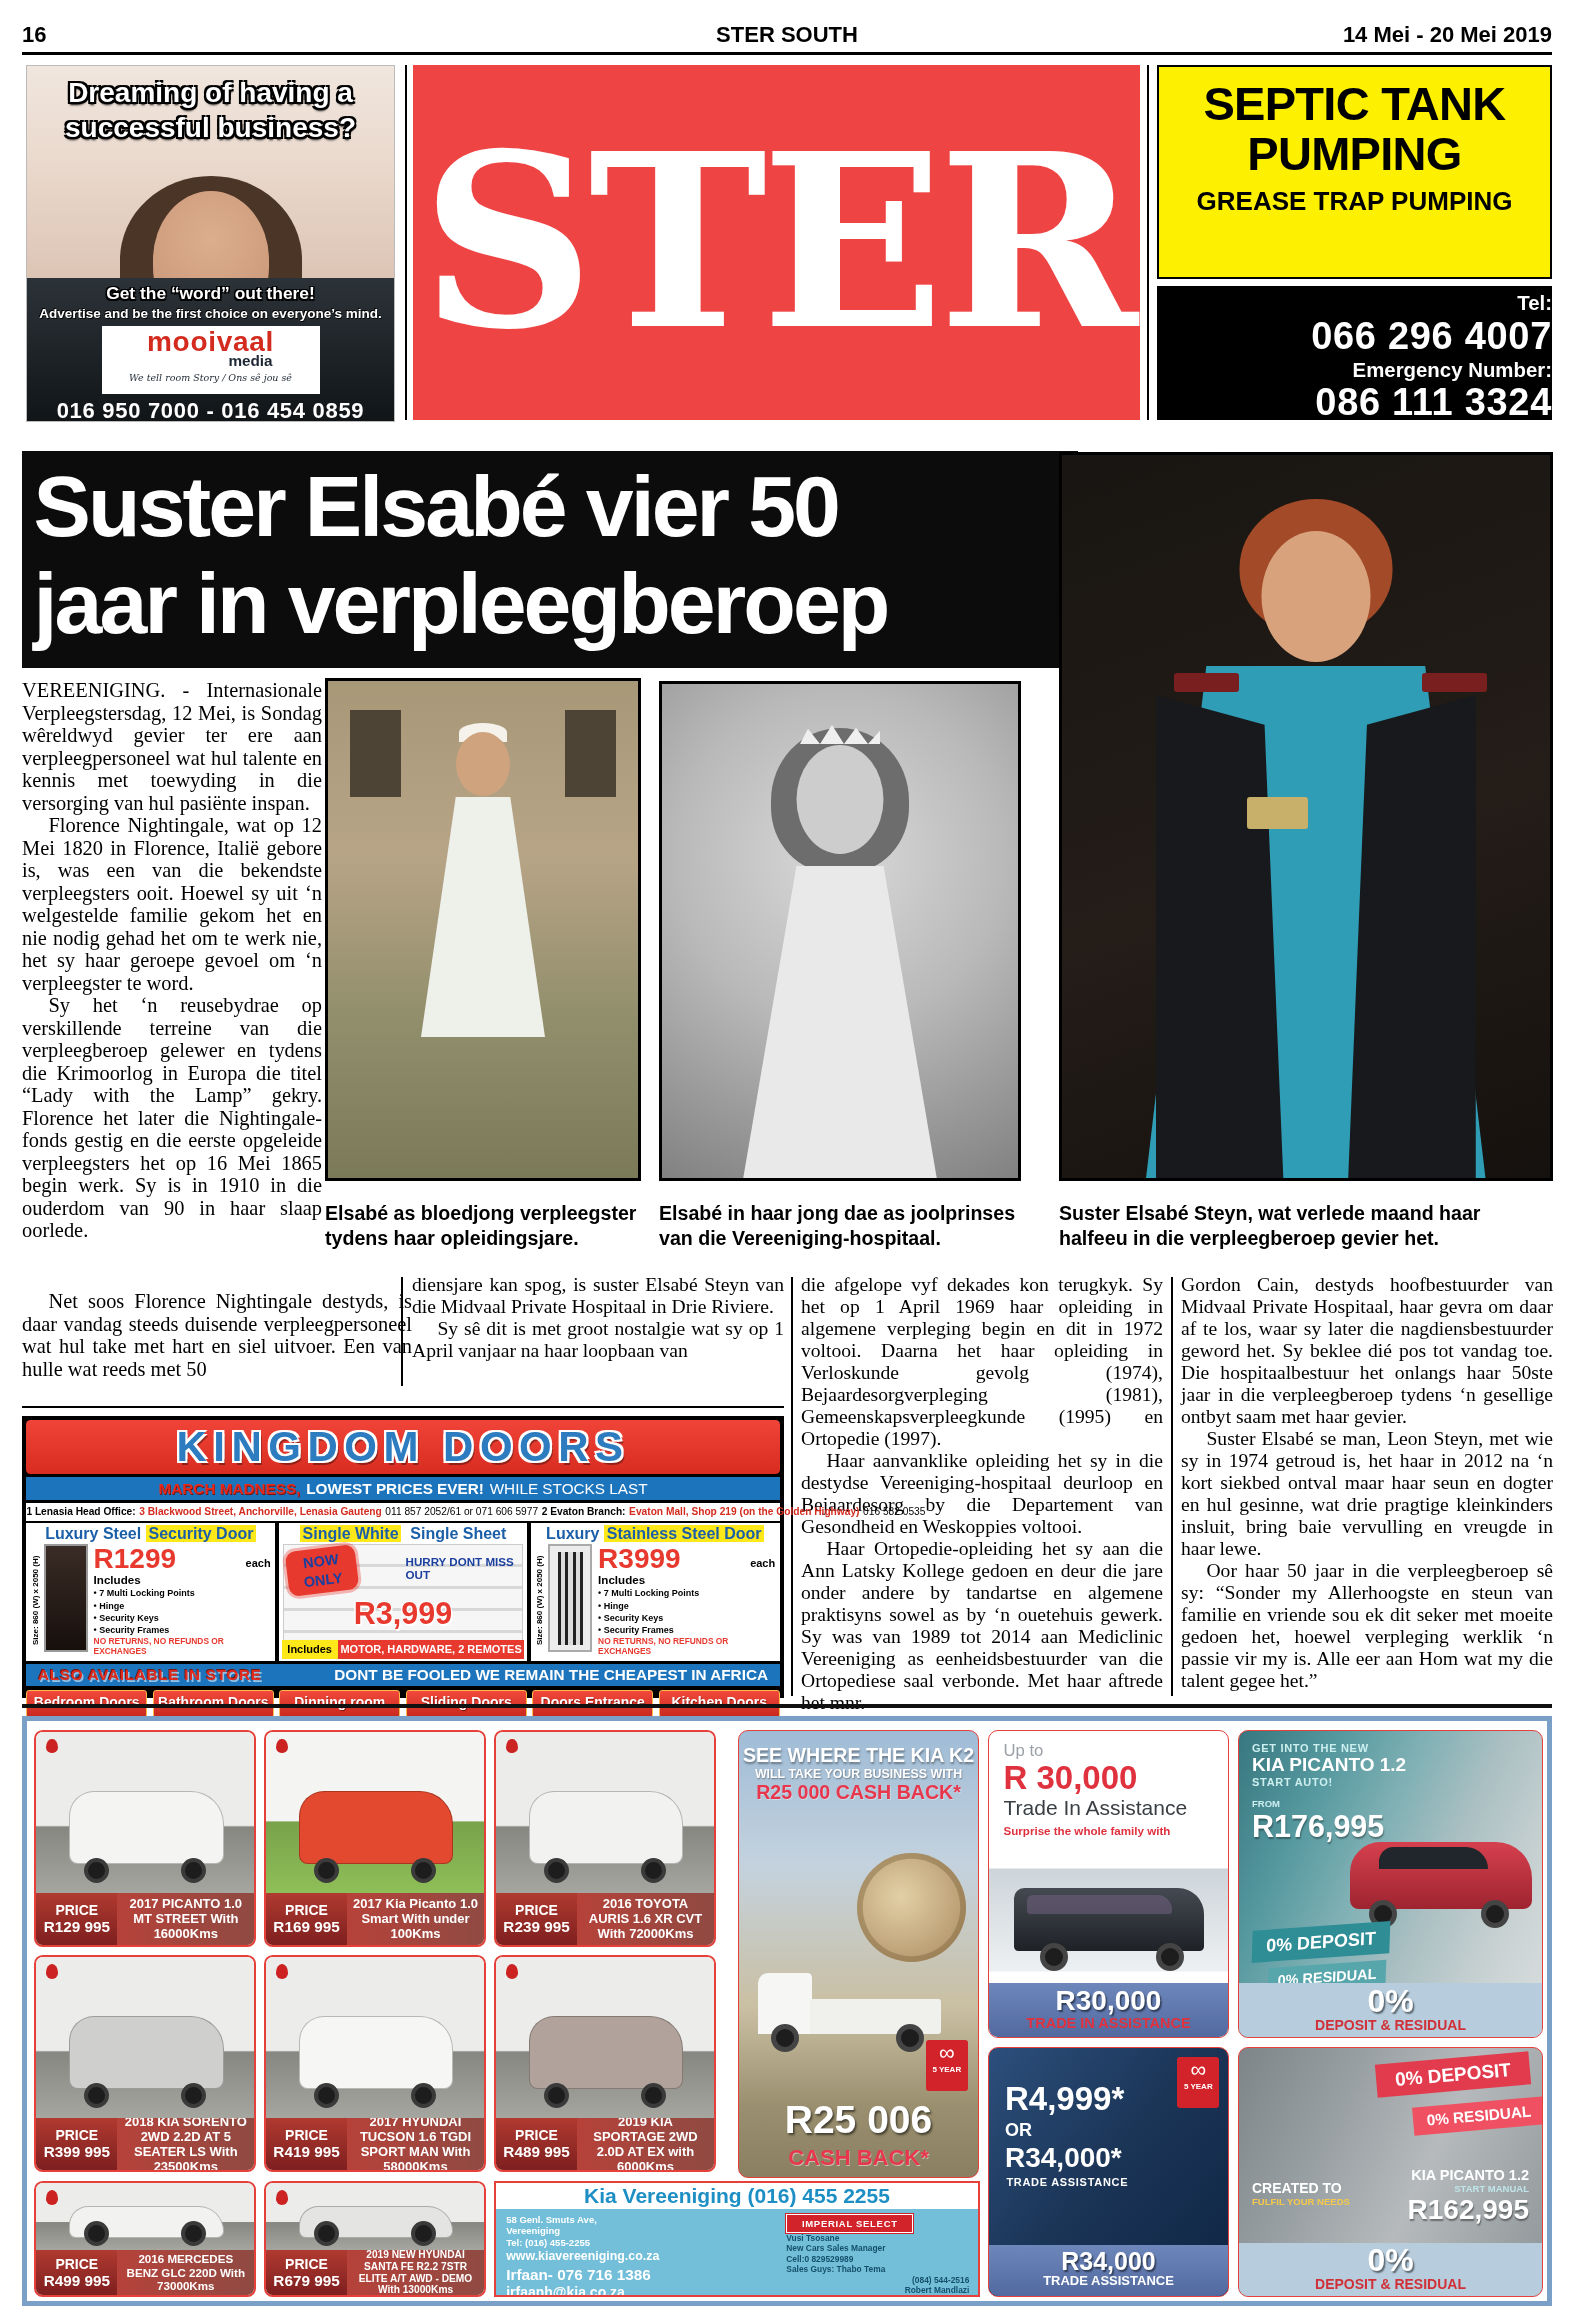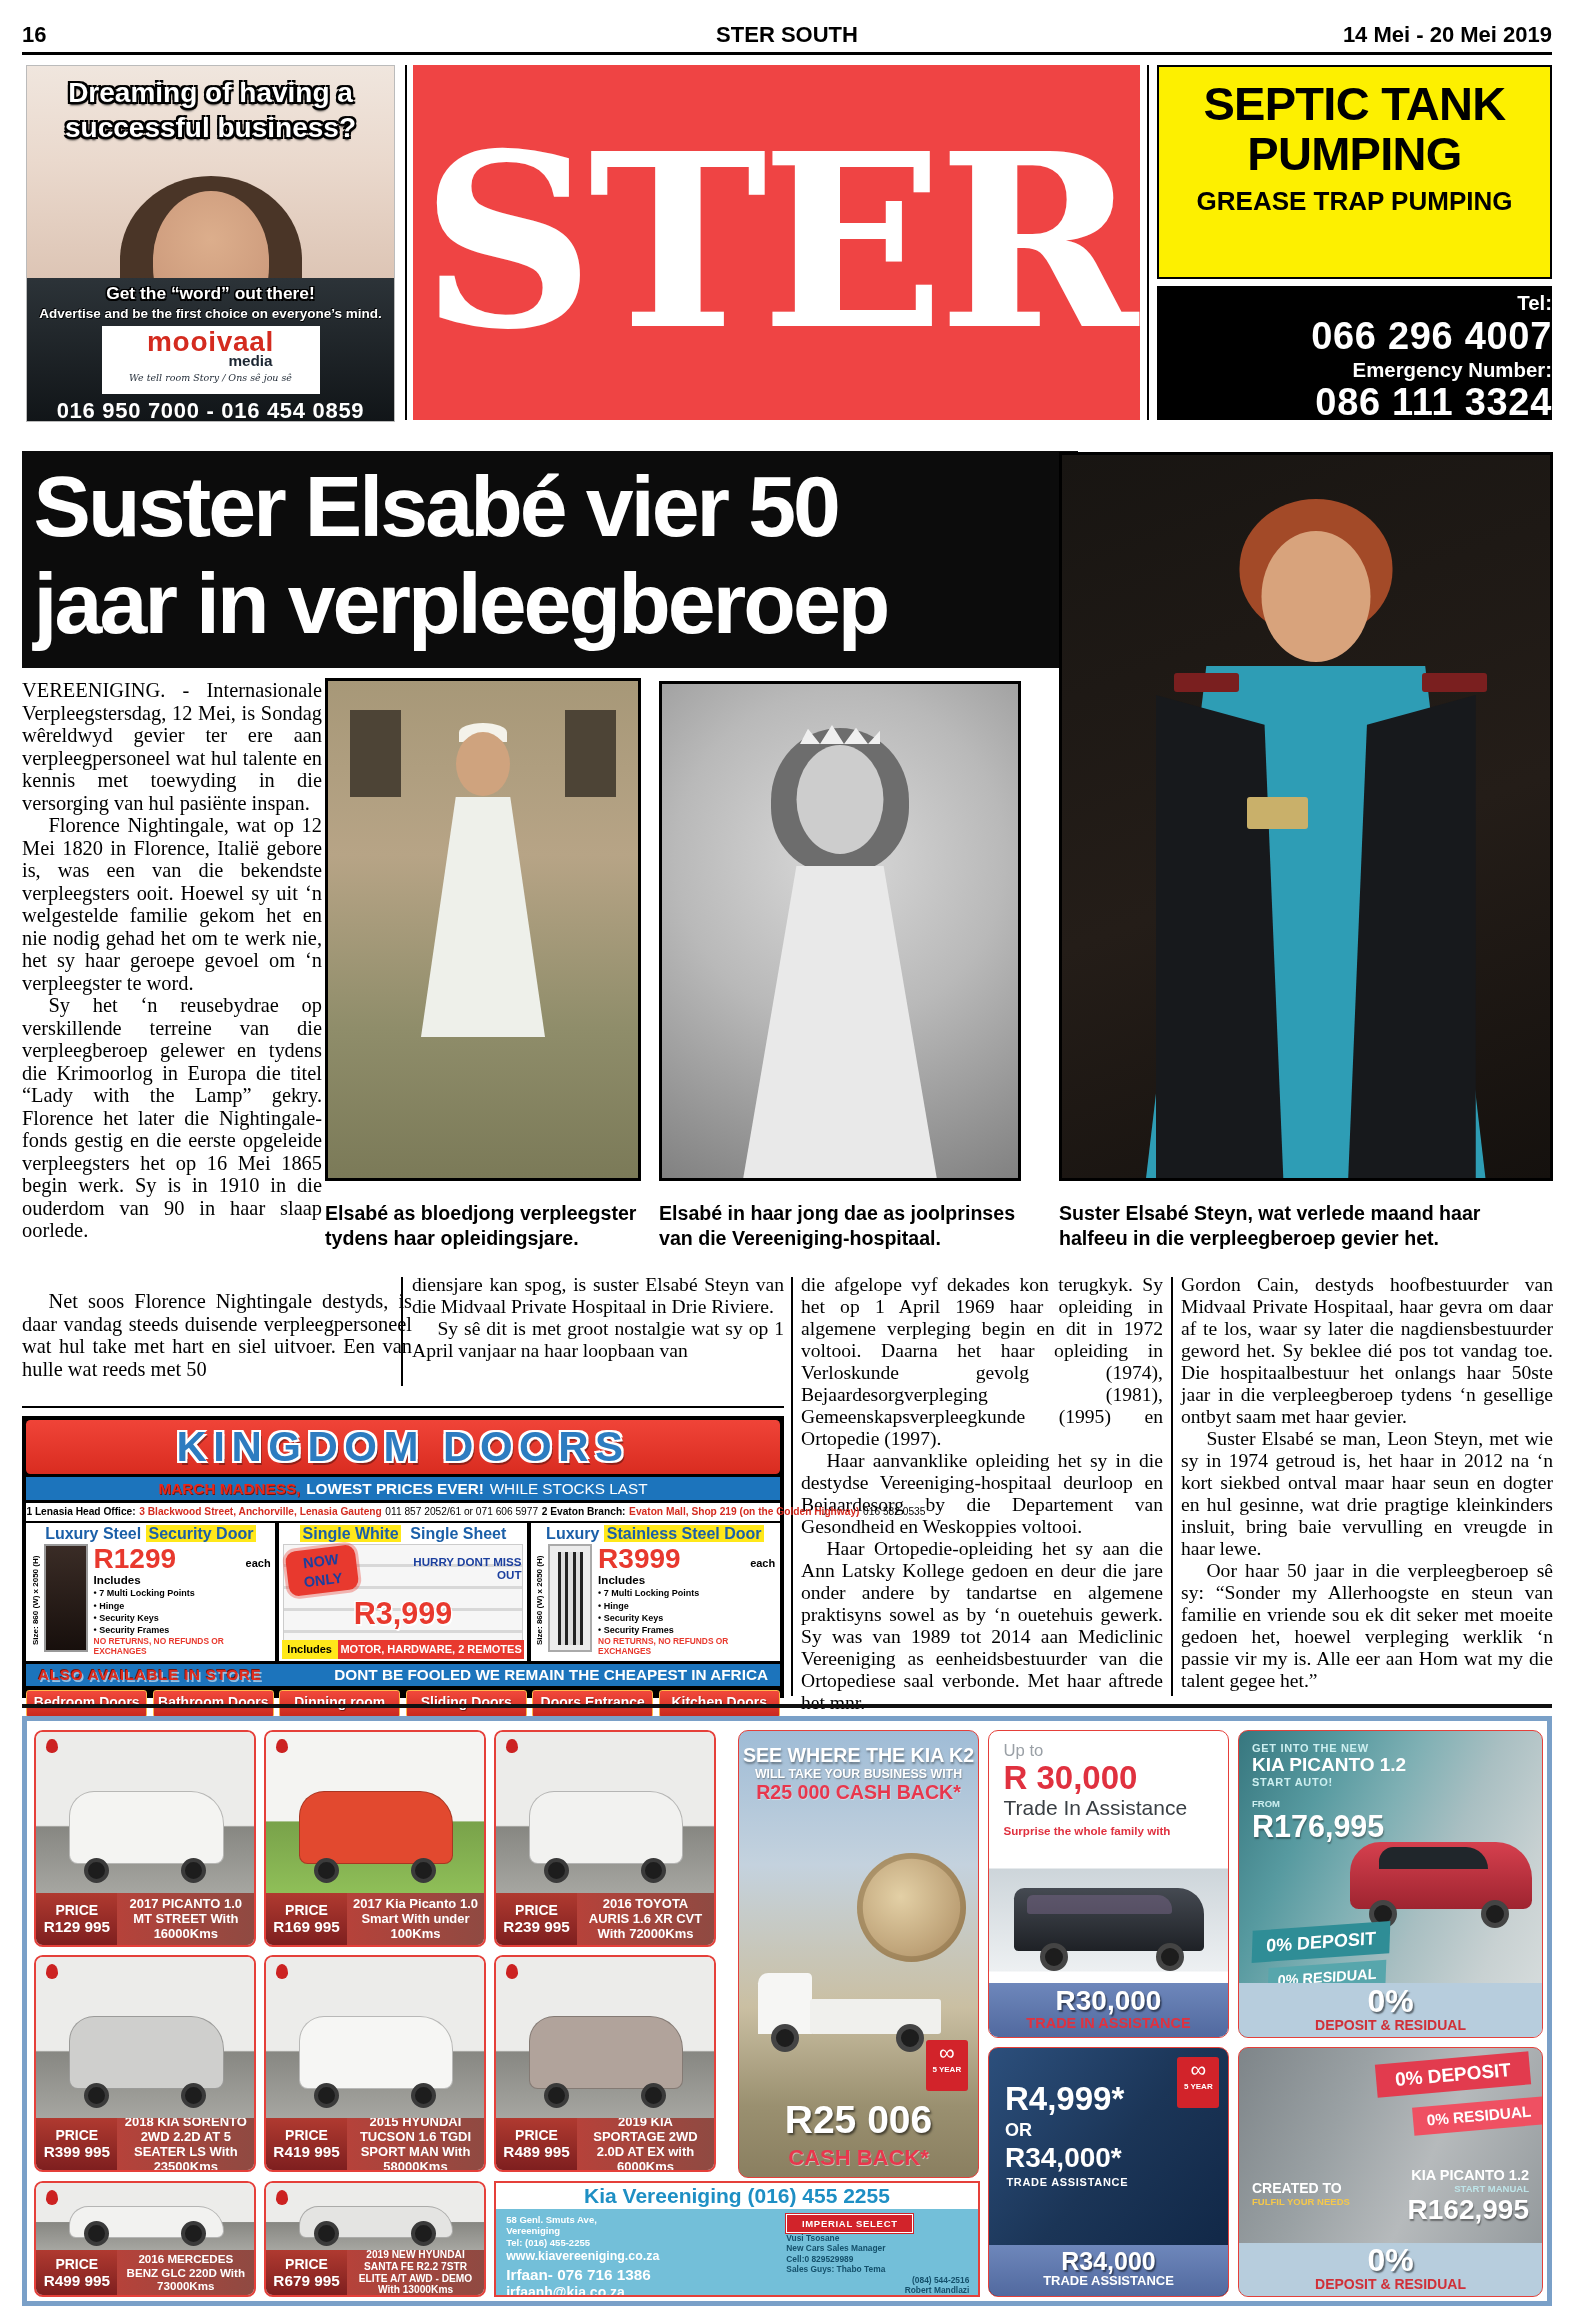--- a/index.html
+++ b/index.html
@@ -136,21 +136,21 @@
   .kd-price{font-size:28px;font-weight:bold;color:#e8392e;line-height:29px;display:inline-block;}
   .kd-each{font-size:11px;font-weight:bold;float:right;margin-top:13px;}
   .kd-inc{font-size:11.6px;font-weight:bold;line-height:13px;}
   .kd-ul{margin:0.7px 0 0 0;padding:0;list-style:none;font-size:9px;font-weight:bold;line-height:12.4px;}
   .kd-ul li:before{content:"• ";}
   .kd-noret{font-size:8.4px;font-weight:bold;color:#e8392e;line-height:9.5px;margin-top:0.7px;}
   .kd-garage{position:absolute;inset:20.4px 4.4px 2.9px 4.4px;background:repeating-linear-gradient(180deg,#f6f6f6 0 19px,#d8d8d8 19px 22px);border:0.7px solid #ccc;}
   .kd-burst{position:absolute;left:8.7px;top:25px;width:70px;height:45px;background:#e8392e;border-radius:10.2px;
             transform:rotate(-7deg);text-align:center;color:#1b3f9e;font-weight:bold;font-size:14.5px;line-height:19px;padding-top:3.6px;box-sizing:border-box;
             box-shadow:0 0 0 2.9px rgba(232,57,46,.35);}
-  .kd-hurry{position:absolute;right:5.8px;top:32px;width:116px;color:#1b3f9e;font-weight:bold;font-size:11.6px;line-height:13px;text-align:right;}
+  .kd-hurry{position:absolute;right:5.8px;top:32px;width:116px;color:#1b3f9e;font-weight:bold;font-size:11.6px;line-height:13px;text-align:left;}
   .kd-bigprice{position:absolute;left:0;right:0;top:73px;text-align:center;font-size:30.5px;font-weight:bold;color:#e8392e;
                text-shadow:1.5px 1.5px 0 #fff,-1.5px -1.5px 0 #fff;}
   .kd-incbar{position:absolute;left:2.9px;right:2.9px;bottom:2.2px;height:19px;display:flex;font-size:11px;font-weight:bold;line-height:19px;}
   .kd-incy{background:#ffe81a;padding:0 5.8px;}
   .kd-incr{background:#e8392e;color:#fff;flex:1;text-align:center;}
   .kd-stripe2{height:22px;background:#1c74bc;margin-top:2.9px;display:flex;justify-content:space-between;
               padding:0 11.6px;line-height:22px;font-size:15.3px;}
   .kd-store{color:#e02b1e;font-weight:bold;text-shadow:1.5px 1.5px 0 rgba(255,255,255,.55),-0.7px -0.7px 0 #70130c;letter-spacing:0.7px;}
   .kd-fool{color:#fff;font-weight:bold;}
   .kd-btns{display:flex;gap:5.8px;margin-top:3.6px;height:28px;}
@@ -527,21 +527,21 @@
         <div class="balloon"></div>
       <div class="car-shape" style="background:#f6f6f4;"></div>
       <div class="wheel wh1"></div>
         <div class="wheel wh2"></div>
       </div>
     <div class="car-label">
         <div class="car-price">
           <span class="pl">PRICE</span>
           <span class="pv">R419 995</span>
         </div>
-      <div class="car-desc">2015 HYUNDAI TUCSON 1.6 TGDI SPORT MAN With 58000Kms</div>
+      <div class="car-desc">2017 HYUNDAI TUCSON 1.6 TGDI SPORT MAN With 58000Kms</div>
       </div>
   </div>
   <div class="car" style="left:467px;top:234px;width:222px;height:217px;">
     <div class="car-img wall-grey">
         <div class="balloon"></div>
       <div class="car-shape" style="background:#b1a39b;"></div>
       <div class="wheel wh1"></div>
         <div class="wheel wh2"></div>
       </div>
     <div class="car-label">

